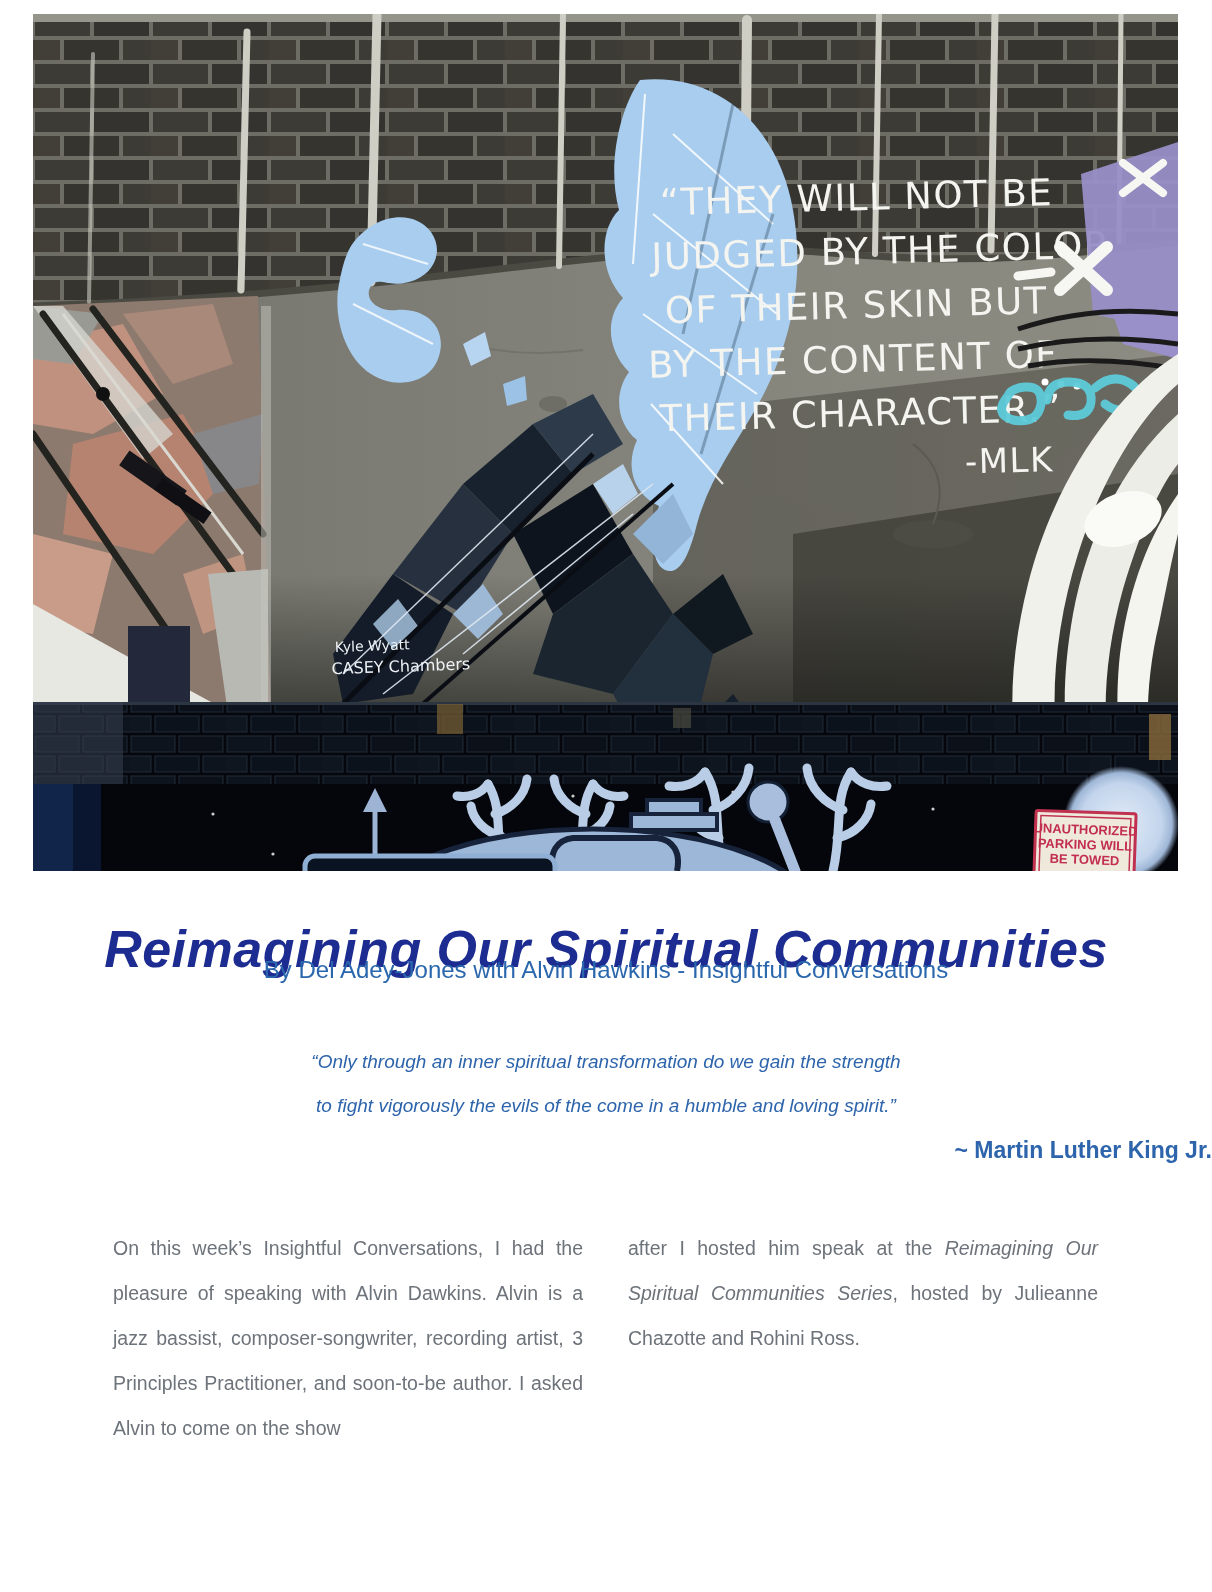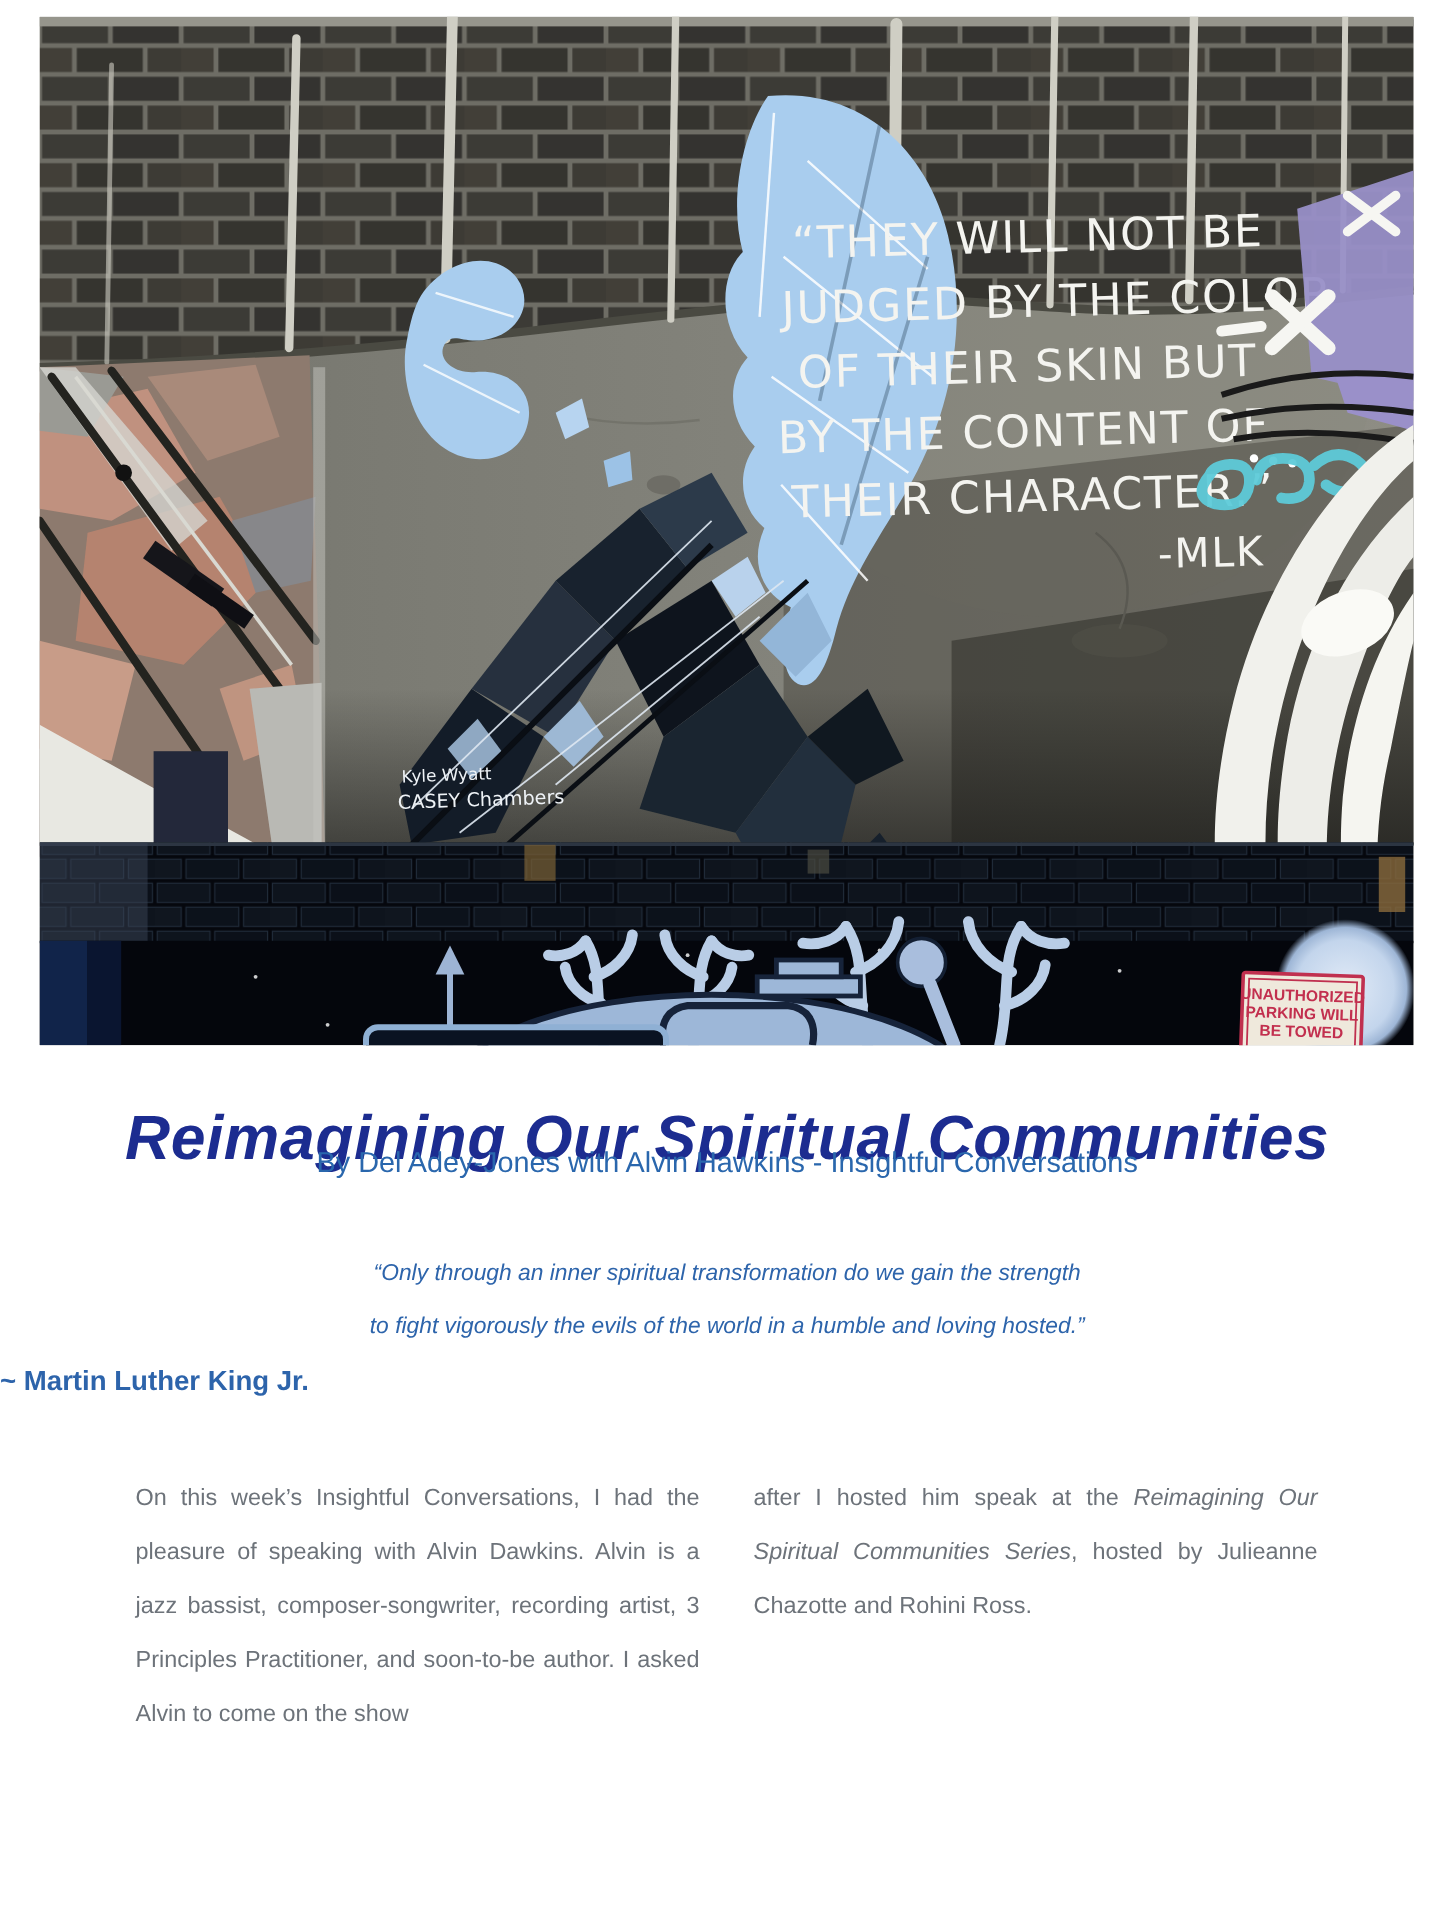--- a/index.html
+++ b/index.html
@@ -17,21 +17,21 @@
   .doc-byline{
     position:absolute;left:0;right:0;top:956px;text-align:center;
     font-size:24px;line-height:28px;color:var(--byline-blue,#2a67ad);
   }
   .doc-quote{
     position:absolute;left:0;right:0;top:1040px;text-align:center;
     font-size:19px;line-height:44px;font-style:italic;
     color:var(--quote-blue,#2d64ab);
   }
   .doc-attribution{
-    position:absolute;left:0;right:0;top:1128px;text-align:left;
+    position:absolute;left:0;right:0;top:1128px;text-align:right;
     font-size:23px;line-height:44px;font-weight:bold;
     color:var(--quote-blue,#2d64ab);
   }
   .body-col{
     position:absolute;top:1226px;width:470px;
     font-size:19.5px;line-height:45px;text-align:justify;text-justify:inter-character;
     color:var(--body-gray,#6d737a);
   }
   .body-col.left{left:113px;}
   .body-col.right{left:628px;}
@@ -300,20 +300,20 @@
   </g>
 </svg>
 </div>
 
 <h1 class="doc-title">Reimagining Our Spiritual Communities</h1>
 
 <div class="doc-byline">By Del Adey-Jones with Alvin Hawkins - Insightful Conversations</div>
 
 <div class="doc-quote">
   <div>“Only through an inner spiritual transformation do we gain the strength</div>
-  <div>to fight vigorously the evils of the world in a humble and loving hosted.”</div>
+  <div>to fight vigorously the evils of the come in a humble and loving spirit.”</div>
 </div>
 
 <div class="doc-attribution">~ Martin Luther King Jr.</div>
 
 <div class="body-col left">On this week’s Insightful Conversations, I had the pleasure of speaking with Alvin Dawkins. Alvin is a jazz bassist, composer-songwriter, recording artist, 3 Principles Practitioner, and soon-to-be author. I asked Alvin to come on the show</div>
 
 <div class="body-col right"><span>after I hosted him speak at the </span><span class="seg-italic">Reimagining Our Spiritual Communities Series</span><span>, hosted by Julieanne Chazotte and Rohini Ross.</span></div>
 
 </body></html>

